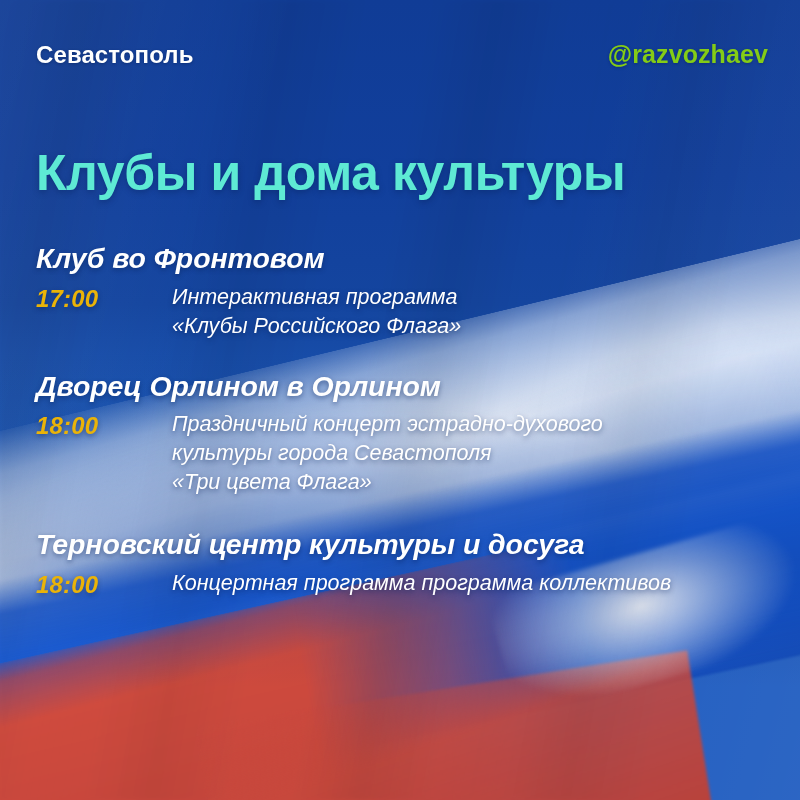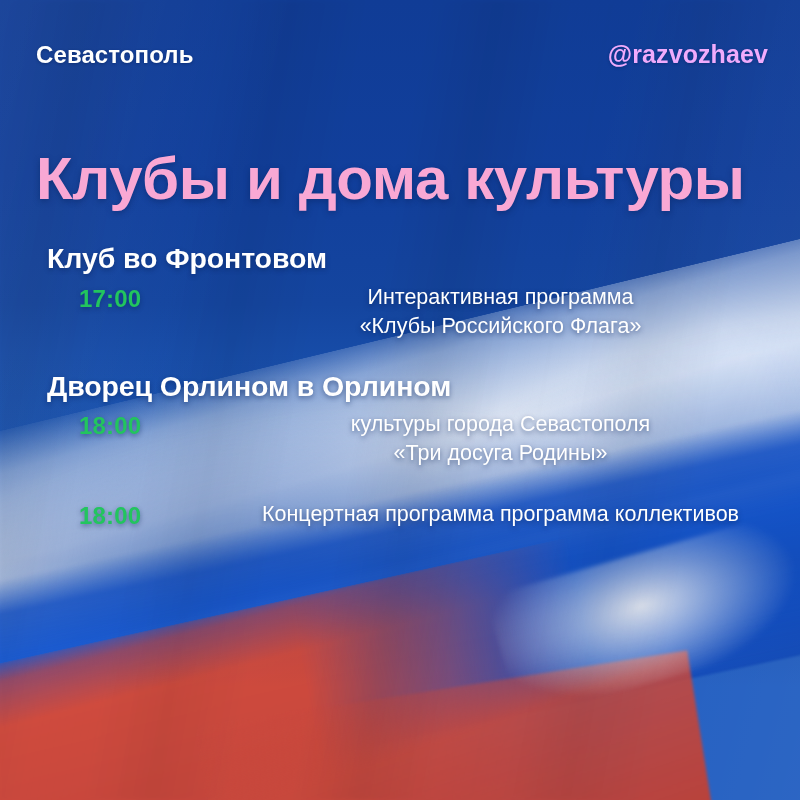--- a/index.html
+++ b/index.html
@@ -182,42 +182,42 @@
   .brand {
     font-size:24px;
     font-weight:bold;
     color:#ffffff;
     letter-spacing:.1px;
     text-shadow:0 1px 3px rgba(6,28,80,.45);
   }
   .handle {
     font-size:25px;
     font-weight:bold;
-    color:#f0abfc;
+    color:#84cc16;
     letter-spacing:.1px;
     text-shadow:0 1px 3px rgba(6,28,80,.40);
   }
 
   
   .title {
     position:absolute;
     top:148px; left:36px;
-    font-size:60px;
-    font-weight:bold;
-    color:#f9a8d4;
+    font-size:50px;
+    font-weight:bold;
+    color:#5eead4;
     letter-spacing:-0.4px;
     line-height:1.02;
     text-shadow:0 2px 6px rgba(6,28,80,.40);
     white-space:nowrap;
   }
 
   
   .venues {
     position:absolute;
-    top:243px; left:47px; right:14px;
+    top:243px; left:36px; right:14px;font-style:italic;
   }
   .venue { margin-bottom:26px; }
   .venue:last-child { margin-bottom:0; }
 
   .venue-name {
     font-size:28.5px;
     font-weight:bold;
     color:#ffffff;
     letter-spacing:-0.1px;
     line-height:1.12;
@@ -227,36 +227,35 @@
   }
   .venue-row {
     display:flex;
     align-items:flex-start;
   }
   .venue-time {
     flex:0 0 auto;
     width:136px;
     font-size:24px;
     font-weight:bold;
-    color:#22c55e;
+    color:#eab308;
     line-height:1.33;
     letter-spacing:.2px;
     text-shadow:0 2px 5px rgba(6,28,80,.45);
-    margin-left:32px;
   }
   .venue-program {
     flex:1 1 auto;
     font-size:21.5px;
     font-weight:normal;
     color:#ffffff;
     line-height:1.34;
     letter-spacing:0px;
     text-shadow:0 2px 5px rgba(6,28,80,.50);
   }
-  .venue-program .pline { display:block; white-space:nowrap;text-align:center; }
+  .venue-program .pline { display:block; white-space:nowrap; }
 
   
   .venue-1 { margin-bottom:30px; }
   .venue-2 { margin-bottom:32px; }
 </style>
 </head>
 <body>
 
 <div class="poster">
 
@@ -293,27 +292,29 @@
             <span class="pline">«Клубы Российского Флага»</span>
           </div>
         </div>
       </div>
 
       <div class="venue venue-2">
         <div class="venue-name">Дворец Орлином в Орлином</div>
         <div class="venue-row">
           <div class="venue-time">18:00</div>
           <div class="venue-program">
+            <span class="pline">Праздничный концерт эстрадно-духового</span>
             <span class="pline">культуры города Севастополя</span>
-            <span class="pline">«Три досуга Родины»</span>
+            <span class="pline">«Три цвета Флага»</span>
           </div>
         </div>
       </div>
 
       <div class="venue venue-3">
+        <div class="venue-name">Терновский центр культуры и досуга</div>
         <div class="venue-row">
           <div class="venue-time">18:00</div>
           <div class="venue-program">
             <span class="pline">Концертная программа программа коллективов</span>
           </div>
         </div>
       </div>
 
     </div>
   </div>

